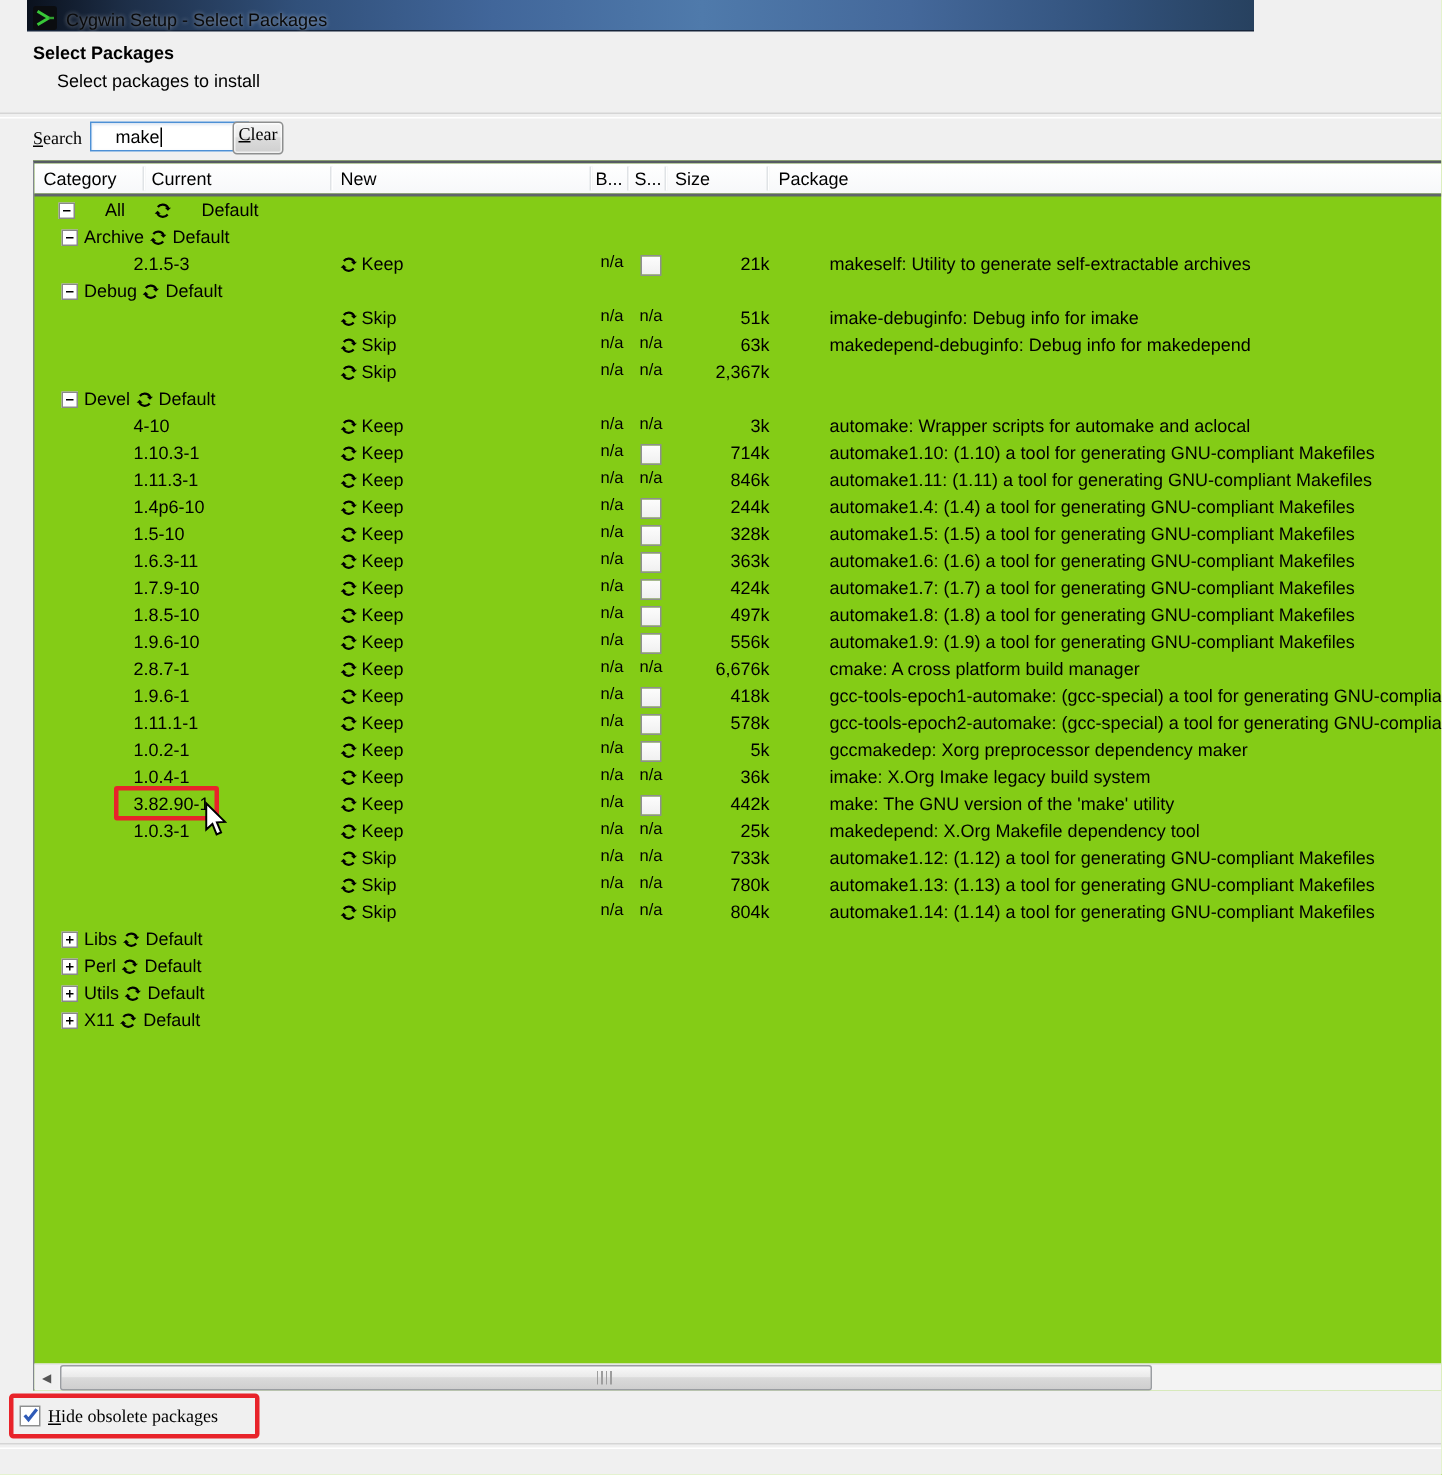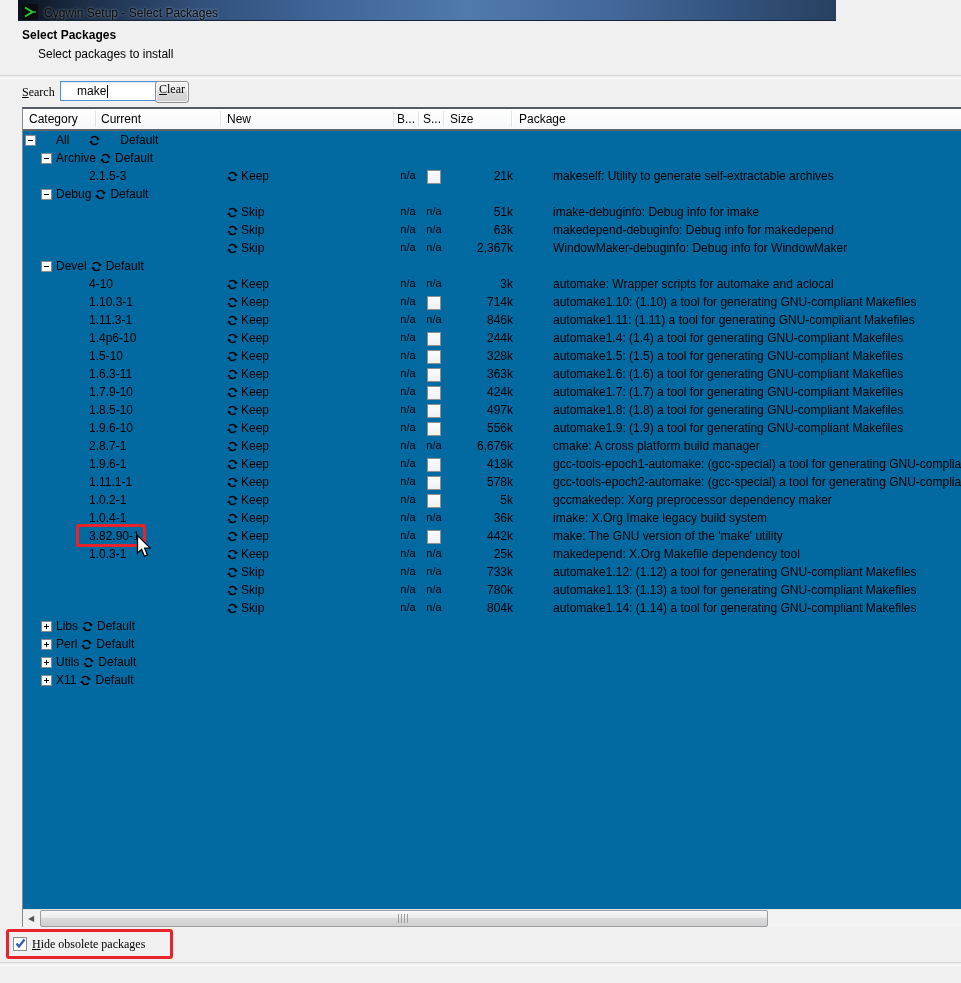--- a/index.html
+++ b/index.html
@@ -27,33 +27,33 @@
   .search-box{position:absolute;left:60px;top:81px;width:88px;height:18px;background:#fff;
     border:1px solid #4d90d5;box-shadow:inset 0 1px 2px rgba(90,140,200,.25);
     display:flex;align-items:center;padding-left:16px;}
   .search-box .caret{width:1px;height:13px;background:#000;margin-left:1px;}
   .clear-button{position:absolute;left:155px;top:81px;width:32px;height:20px;
     background:linear-gradient(#f4f4f4 0%,#ebebeb 45%,#dcdcdc 50%,#cfcfcf 100%);
     border:1px solid #8e8f8f;border-radius:3px;display:flex;align-items:flex-start;justify-content:center;
     box-shadow:inset 0 0 0 1px rgba(255,255,255,.7);}
 
   
-  .pkg-table{position:absolute;left:22px;top:107px;width:939px;height:820px;background:#0369a1;
+  .pkg-table{position:absolute;left:22px;top:107px;width:939px;height:820px;background:#84cc16;
     border-top:2px solid #565b63;border-left:1px solid #828790;box-sizing:border-box;}
   .thead{position:relative;height:20px;background:linear-gradient(#ffffff,#f7f8fa);
     border-bottom:2px solid #60646b;}
   .th{position:absolute;top:3px;white-space:nowrap;}
   .hsep{position:absolute;top:2px;width:1px;height:16px;background:#e0e3e6;border-right:1px solid #fff;}
   .tbody{position:relative;}
   .row{position:relative;height:18px;white-space:nowrap;}
   .row>span{position:absolute;top:2px;}
 
   
   .treegroup{display:inline-flex;align-items:center;gap:4px;position:absolute;top:2px;}
-  .lv0 .treegroup{left:2px;gap:20px;}
+  .lv0 .treegroup{left:16px;gap:20px;}
   .lv1 .treegroup{left:18px;}
   .expander{width:9px;height:9px;border:1px solid #898989;background:#fff;position:relative;flex:0 0 auto;}
   .expander::before{content:'';position:absolute;left:2px;top:4px;width:5px;height:1px;background:#000;}
   .expander.plus::after{content:'';position:absolute;left:4px;top:2px;width:1px;height:5px;background:#000;}
   .spin{width:11px;height:11px;flex:0 0 auto;display:inline-block;}
 
   
   .cur{left:66px;}
   .act{left:204px;display:inline-flex;align-items:center;gap:3px;justify-content:center;}
   .bin{left:372px;width:26px;text-align:center;font-size:11px;}
@@ -214,21 +214,20 @@
     <span class="act">
       <svg class="spin" viewBox="0 0 16 16">
         <path fill="#000" d="M8 1a7 7 0 0 1 6.3 4H16l-3 3-3-3h1.9A4.8 4.8 0 0 0 8 3.2 4.9 4.9 0 0 0 4 5L2.4 3.6A7 7 0 0 1 8 1z"></path>
         <path fill="#000" d="M8 15a7 7 0 0 1-6.3-4H0l3-3 3 3H4.1A4.8 4.8 0 0 0 8 12.8 4.9 4.9 0 0 0 12 11l1.6 1.4A7 7 0 0 1 8 15z"></path>
       </svg>
       <span class="act-label">Skip</span>
     </span>
     <span class="bin">n/a</span>
     <span class="src">n/a</span>
     <span class="size">2,367k</span>
-    <span class="pkg">WindowMaker-debuginfo: Debug info for WindowMaker</span>
   </div>
         <div class="row tree lv1">
     <span class="treegroup">
       <span class="expander minus"></span>
       <span class="tname">Devel</span>
       <svg class="spin" viewBox="0 0 16 16">
         <path fill="#000" d="M8 1a7 7 0 0 1 6.3 4H16l-3 3-3-3h1.9A4.8 4.8 0 0 0 8 3.2 4.9 4.9 0 0 0 4 5L2.4 3.6A7 7 0 0 1 8 1z"></path>
         <path fill="#000" d="M8 15a7 7 0 0 1-6.3-4H0l3-3 3 3H4.1A4.8 4.8 0 0 0 8 12.8 4.9 4.9 0 0 0 12 11l1.6 1.4A7 7 0 0 1 8 15z"></path>
       </svg>
       <span class="tstate">Default</span>

